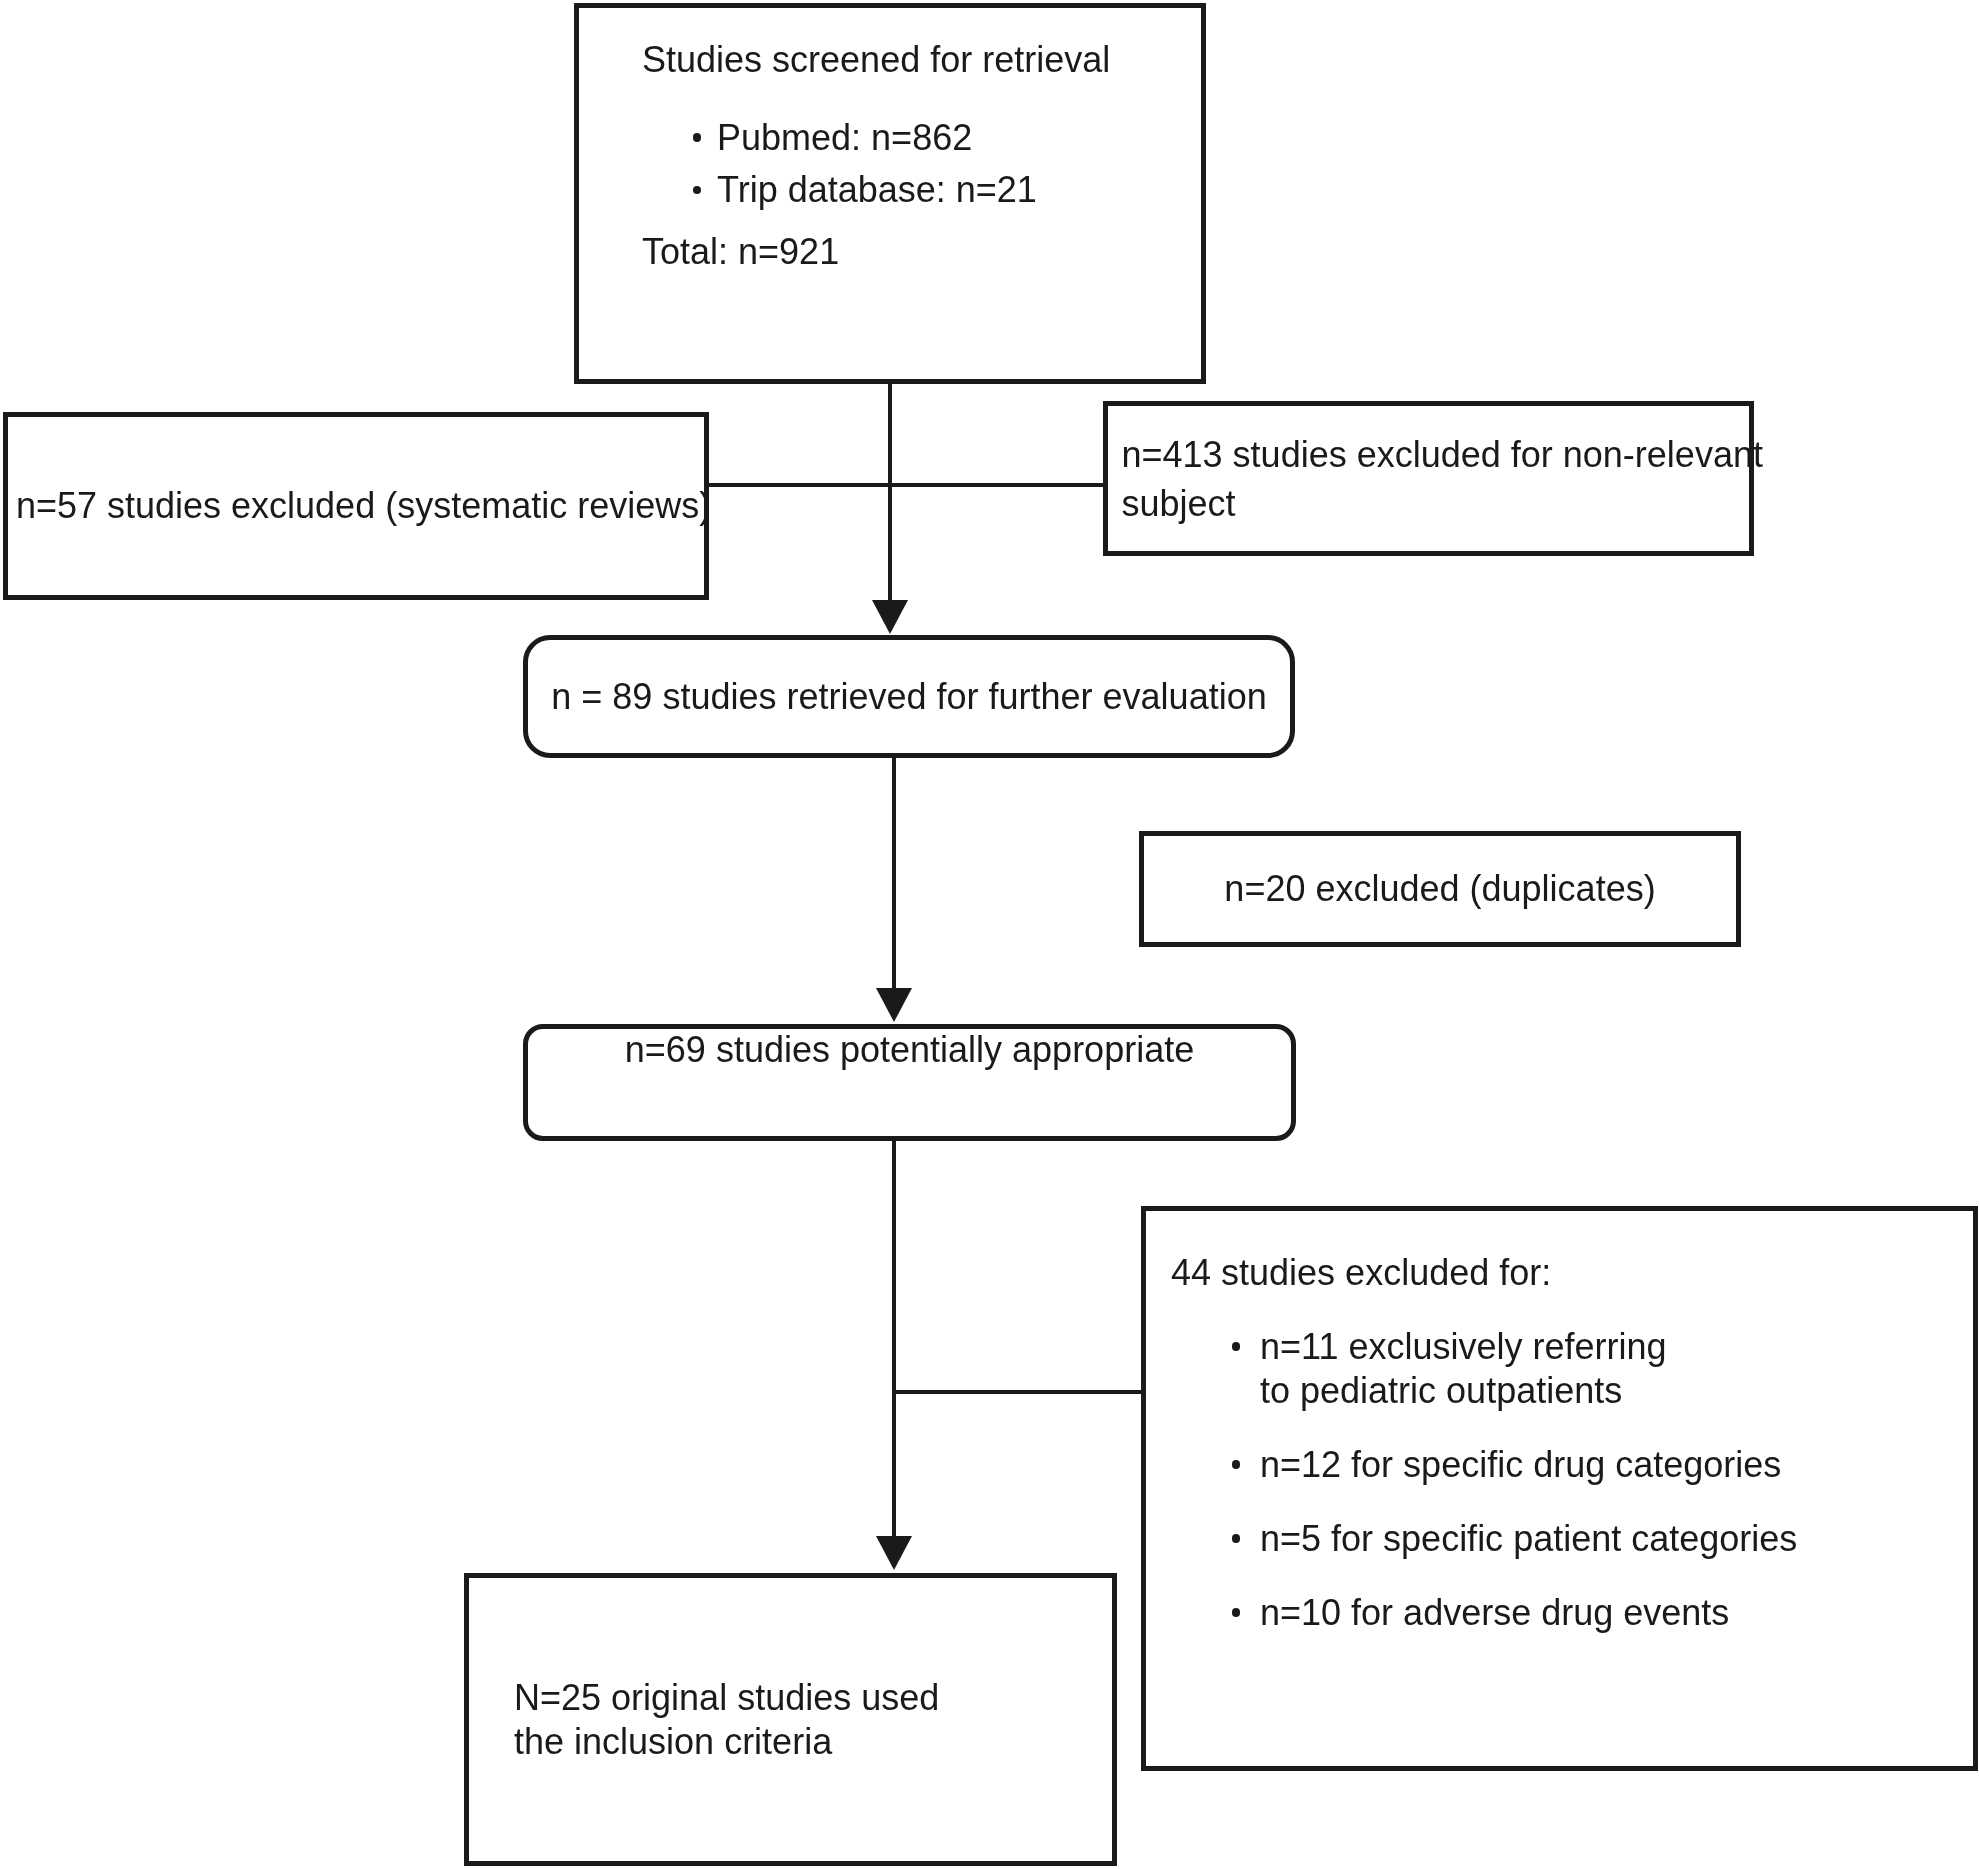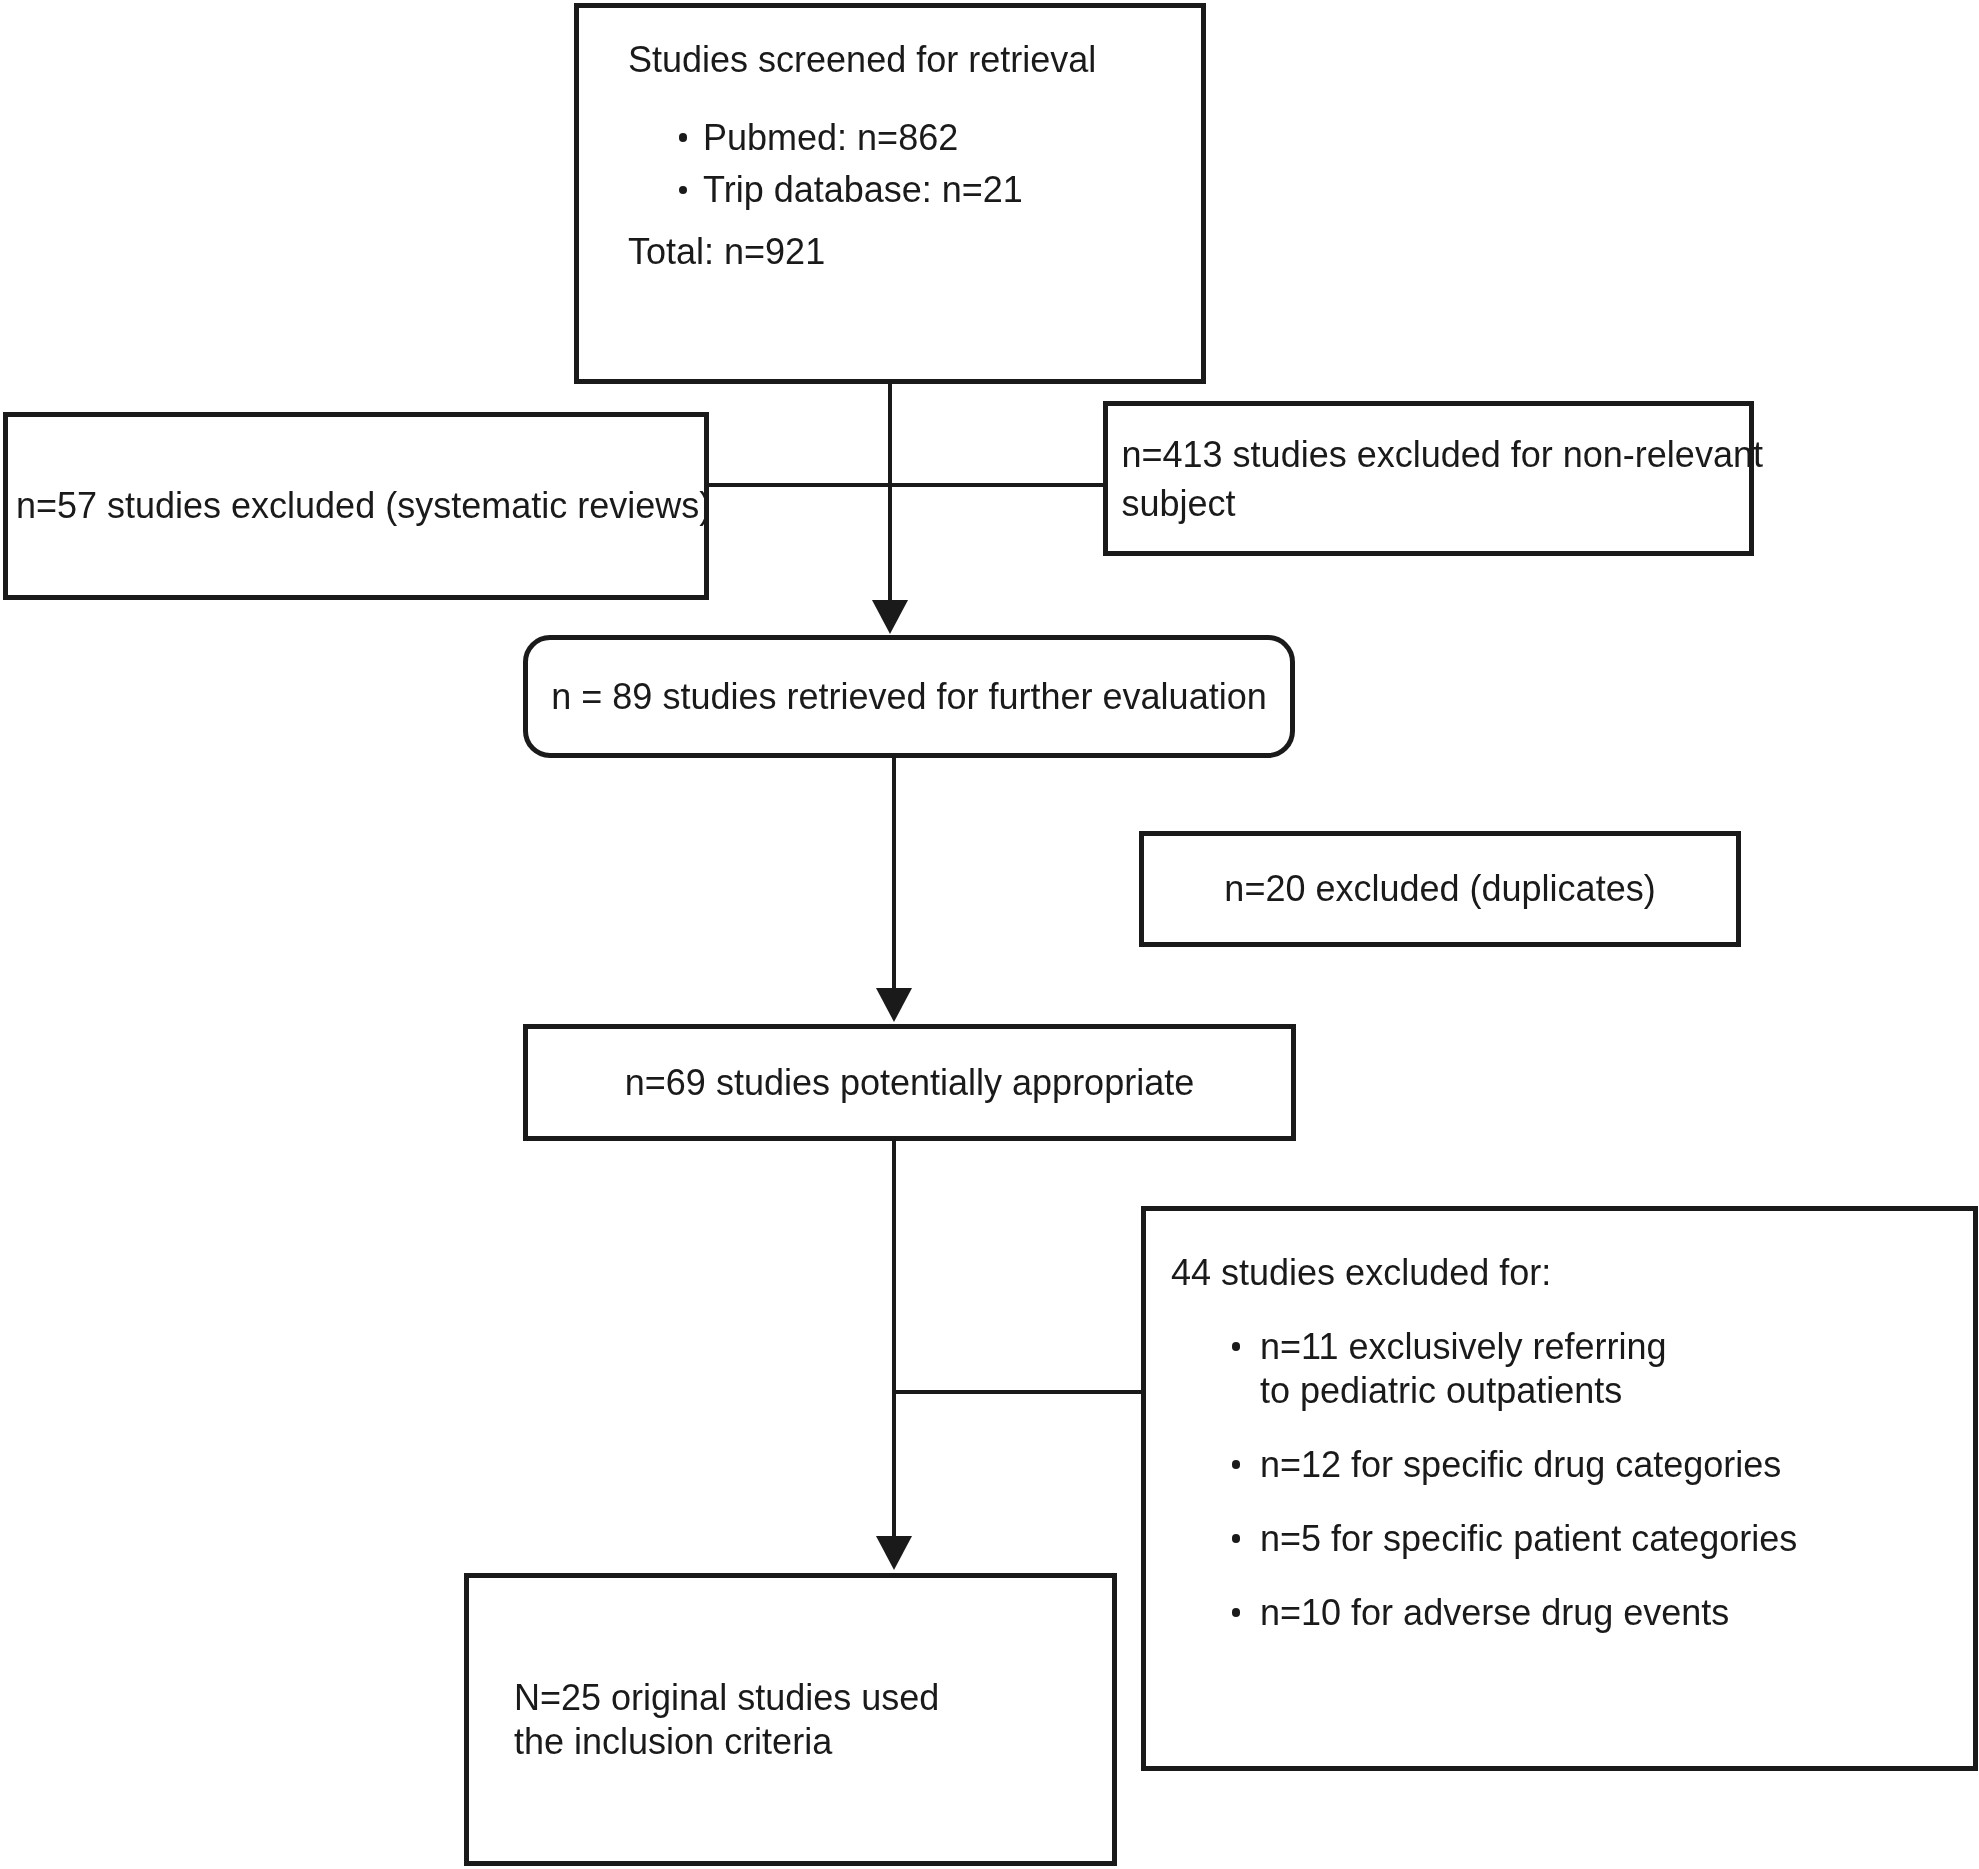--- a/index.html
+++ b/index.html
@@ -31,21 +31,21 @@
     position: absolute;
     width: 0;
     height: 0;
     border-left: 18.6px solid transparent;
     border-right: 18.6px solid transparent;
     border-top: 34px solid #1a1a1a;
   }
   .txtline { display: block; white-space: nowrap; line-height: 44px; }
 
   
-  #box-screened { left: 574px; top: 2.5px; width: 632px; height: 381px; padding: 30px 17px 0 49px; }
+  #box-screened { left: 574px; top: 2.5px; width: 632px; height: 381px; padding: 30px 17px 0 63px; }
   #box-screened .bx-title { line-height: 44px; white-space: nowrap; }
   #box-screened ul { list-style: none; margin: 34px 0 0 0; padding: 0; }
   #box-screened li { position: relative; padding-left: 75px; line-height: 44px; margin-bottom: 8.4px; white-space: nowrap; }
   #box-screened li .dot { left: 51px; }
   #box-screened .bx-total { margin-top: 18.6px; line-height: 44px; white-space: nowrap; }
 
   .dot {
     position: absolute;
     top: 17.7px;
     width: 8.4px;
@@ -66,21 +66,21 @@
   
   #box-retrieved { left: 523px; top: 635px; width: 772px; height: 123px;
     display: flex; align-items: center; justify-content: center; white-space: nowrap; border-radius: 27px; }
 
   
   #box-excluded-duplicates { left: 1139px; top: 831px; width: 602px; height: 116px;
     display: flex; align-items: center; justify-content: center; white-space: nowrap; }
 
   
   #box-potential { left: 523px; top: 1024px; width: 773px; height: 117px;
-    display: flex; align-items: center; justify-content: center; white-space: nowrap; }
+    display: flex; justify-content: center; white-space: nowrap; border-radius: 20px; }
 
   
   #box-excluded-detail { left: 1141px; top: 1206px; width: 837px; height: 565px; padding: 40px 17px 0 25px; }
   #box-excluded-detail .bx-title { line-height: 44px; white-space: nowrap; }
   #box-excluded-detail ul { list-style: none; margin: 29.5px 0 0 0; padding: 0; }
   #box-excluded-detail li { position: relative; padding-left: 89px; line-height: 44px; margin-bottom: 30px; }
   #box-excluded-detail li .dot { left: 61px; }
   #box-excluded-detail li.wrap-narrow { width: 422px; }
 
   

